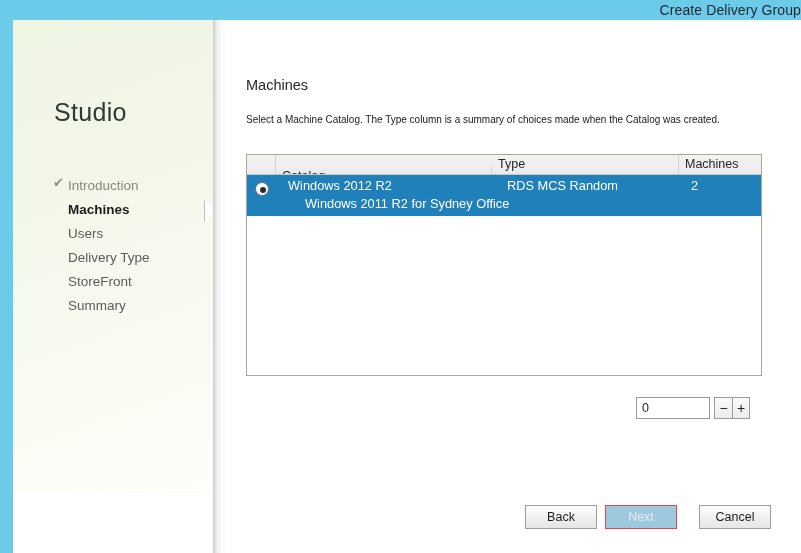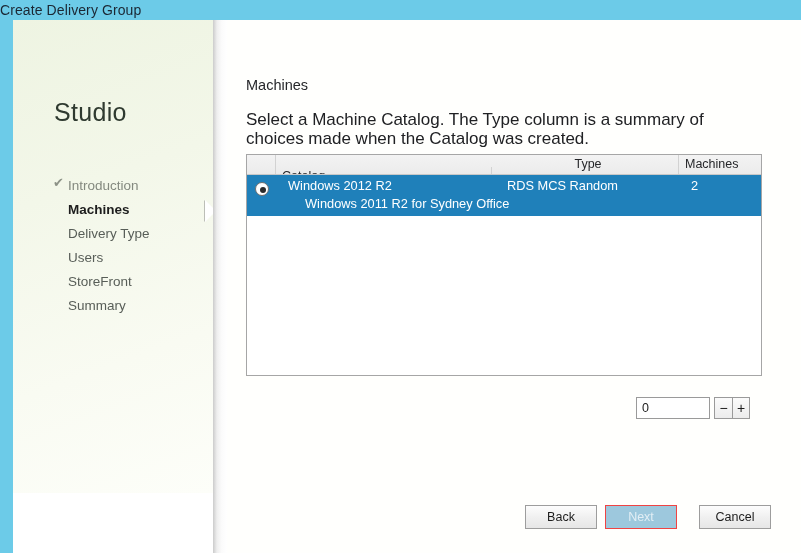--- a/index.html
+++ b/index.html
@@ -25,21 +25,21 @@
   
   #title-bar {
     position: absolute;
     left: 0;
     top: 0;
     width: 801px;
     height: 20px;
     background: #6ccbe8;
     display: flex;
     align-items: center;
-    justify-content: flex-start;
+    justify-content: flex-end;
   }
   #title-bar-text {
     font-size: 14px;
     color: #1b2733;
     font-family: "Liberation Sans", sans-serif;
     letter-spacing: 0.1px;
     line-height: 18px;
     white-space: nowrap;
   }
 
@@ -149,21 +149,21 @@
     font-size: 14.5px;
     color: #26272a;
     white-space: nowrap;
   }
 
   #page-desc {
     position: absolute;
     left: 19px;
     top: 90px;
     width: 510px;
-    font-size: 17px;
+    font-size: 10px;
     line-height: 19px;
     color: #202124;
   }
 
   
   #catalog-listbox {
     position: absolute;
     left: 19px;
     top: 134px;
     width: 516px;
@@ -186,21 +186,21 @@
     color: #26272a;
     line-height: 19px;
     box-sizing: border-box;
     border-right: 1px solid #d2d2d2;
     padding-left: 6px;
     overflow: hidden;
     white-space: nowrap;
   }
   .hcell.sel   { width: 29px; padding-left: 0; }
   .hcell.cat   { width: 216px; margin-top: 12px; }
-  .hcell.type  { width: 187px; text-align: center; }
+  .hcell.type  { width: 187px; }
   .hcell.mach  { width: 82px; border-right: none; }
 
   #catalog-row {
     position: relative;
     height: 41px;
     background: #1f80ba;
     color: #ffffff;
     cursor: default;
   }
   #radio-cell {
@@ -361,25 +361,25 @@
         <div class="nav-item done">
           <span class="nav-check">✔</span>
           <span>Introduction</span>
         </div>
 
         <div class="nav-item current">
           <span>Machines</span>
         </div>
 
         <div class="nav-item">
+          <span>Users</span>
+        </div>
+
+        <div class="nav-item">
           <span>Delivery Type</span>
-        </div>
-
-        <div class="nav-item">
-          <span>Users</span>
         </div>
 
         <div class="nav-item">
           <span>StoreFront</span>
         </div>
 
         <div class="nav-item">
           <span>Summary</span>
         </div>
 

